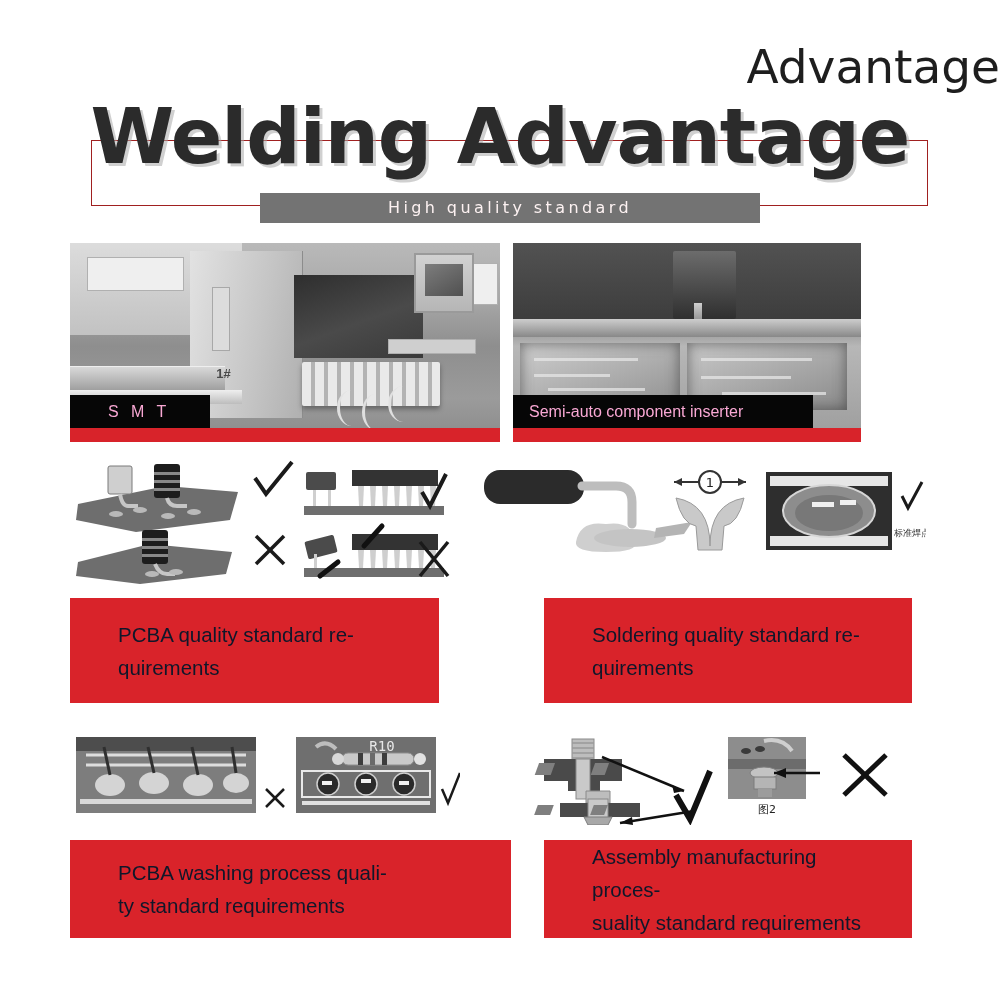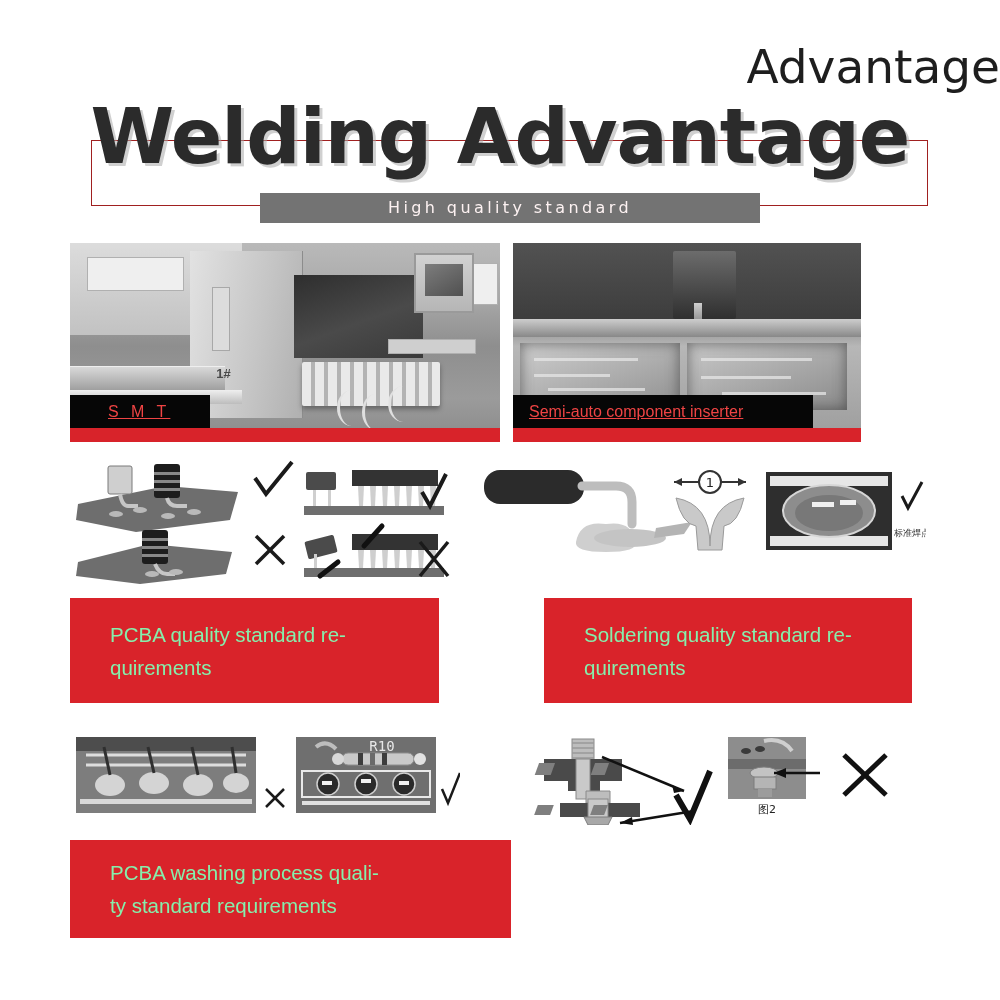--- a/index.html
+++ b/index.html
@@ -41,22 +41,22 @@
   }
 
   
   .photo{position:absolute;overflow:hidden;}
   .photo .stripe{position:absolute;left:0;bottom:0;width:100%;height:14px;background:#d8232a;}
   .photo .label{
     position:absolute;left:0;bottom:14px;height:33px;background:#060606;
     display:flex;align-items:center;
   }
   .photo .label span{
-    color:#ef4444;font-size:16px;padding-left:16px;padding-right:16px;
-    white-space:nowrap;font-family:"Liberation Sans",sans-serif;text-decoration:underline;
+    color:#f9a8d4;font-size:16px;padding-left:16px;padding-right:16px;
+    white-space:nowrap;font-family:"Liberation Sans",sans-serif;
   }
   #photo-smt{left:70px;top:243px;width:430px;height:199px;}
   #photo-smt .label{width:140px;}
   #photo-smt .label span{letter-spacing:4px;padding-left:38px;}
   #photo-ins{left:513px;top:243px;width:348px;height:199px;}
   #photo-ins .label{width:300px;}
 
   
   .gphoto{position:absolute;left:0;top:0;width:100%;height:100%;
     background:#9a9a9a;filter:grayscale(1);}
@@ -110,21 +110,21 @@
   
   .diagram{position:absolute;}
   svg{display:block;}
 
   
   .redbox{
     position:absolute;background:#d9232a;box-sizing:border-box;
     display:flex;align-items:center;
   }
   .redbox p{
-    margin:0;color:#86efac;font-size:20.5px;line-height:33px;
+    margin:8px;color:#0f172a;font-size:20.5px;line-height:33px;
     padding-left:40px;padding-right:14px;font-weight:400;
     font-family:"Liberation Sans",sans-serif;white-space:pre-line;
   }
   #cap-pcba{left:70px;top:598px;width:369px;height:105px;}
   #cap-solder{left:544px;top:598px;width:368px;height:105px;}
   #cap-wash{left:70px;top:840px;width:441px;height:98px;}
   #cap-assembly{left:544px;top:840px;width:368px;height:98px;}
 </style>
 </head>
 <body>
@@ -414,14 +414,18 @@
         <line x1="320" y1="22" x2="362" y2="62"></line>
         <line x1="362" y1="22" x2="320" y2="62"></line>
       </g>
     </svg>
   </div>
 
   <div class="redbox" id="cap-wash">
     <p>PCBA washing process quali-
 ty standard requirements</p>
   </div>
+  <div class="redbox" id="cap-assembly">
+    <p>Assembly manufacturing proces-
+suality standard requirements</p>
+  </div>
 
 </div>
 
 </body></html>

